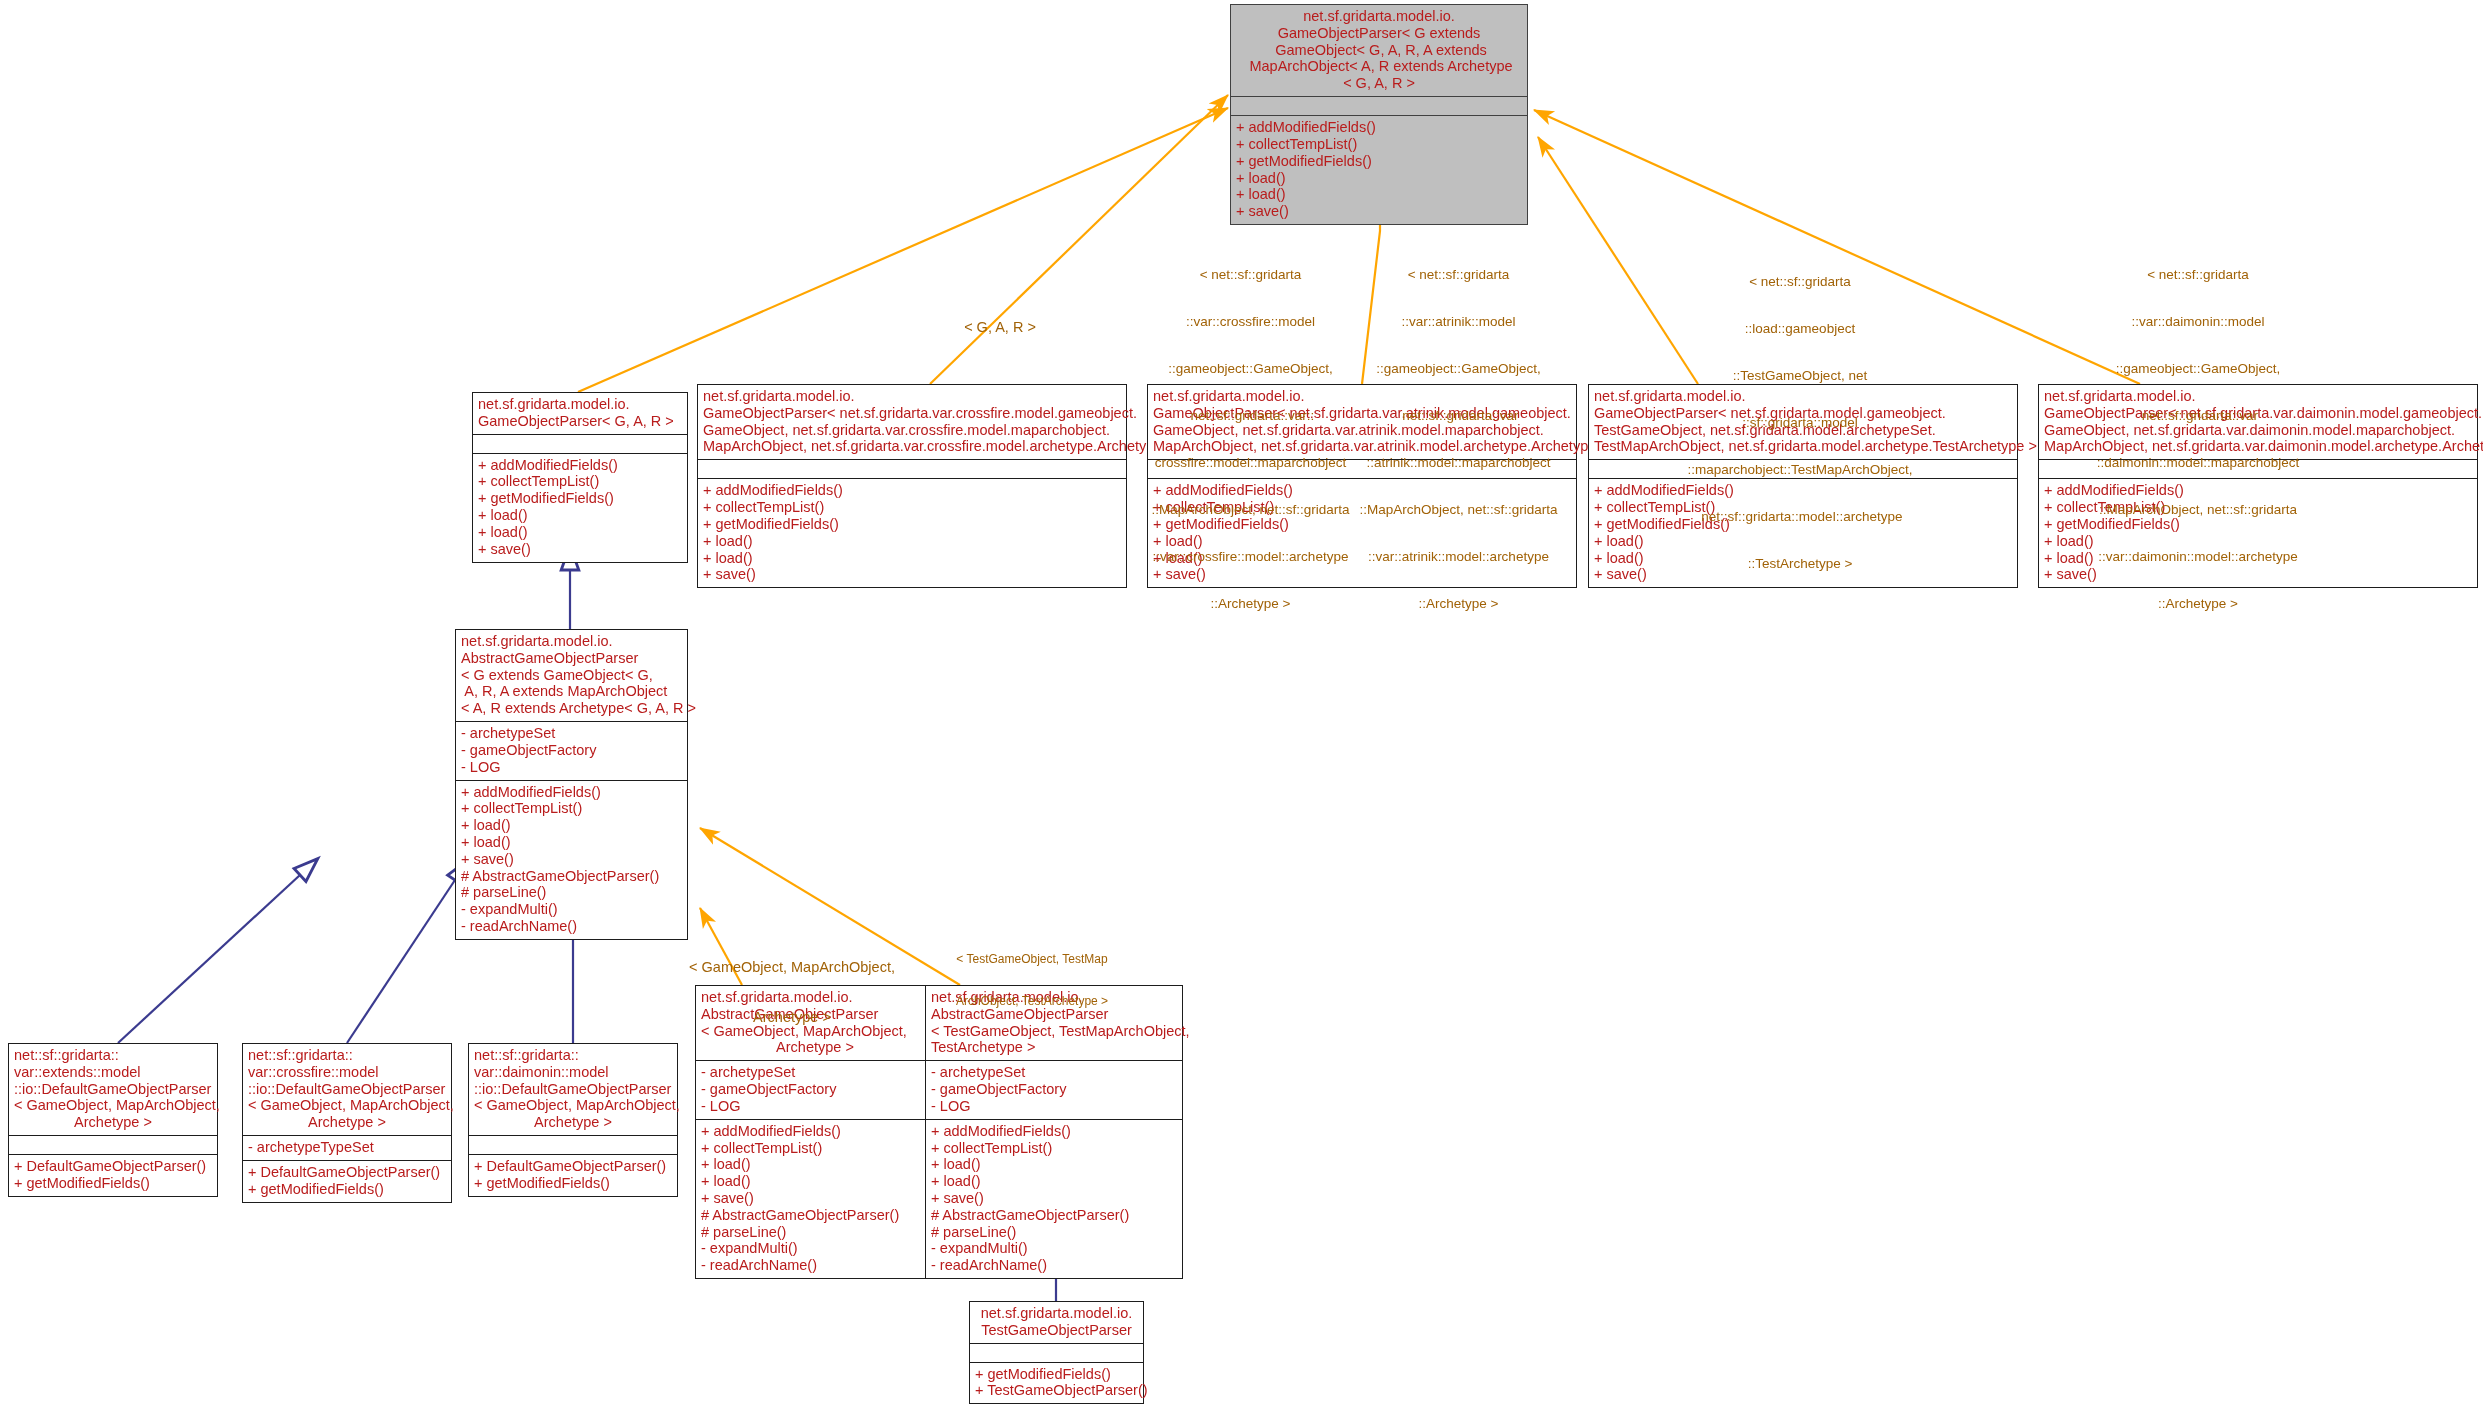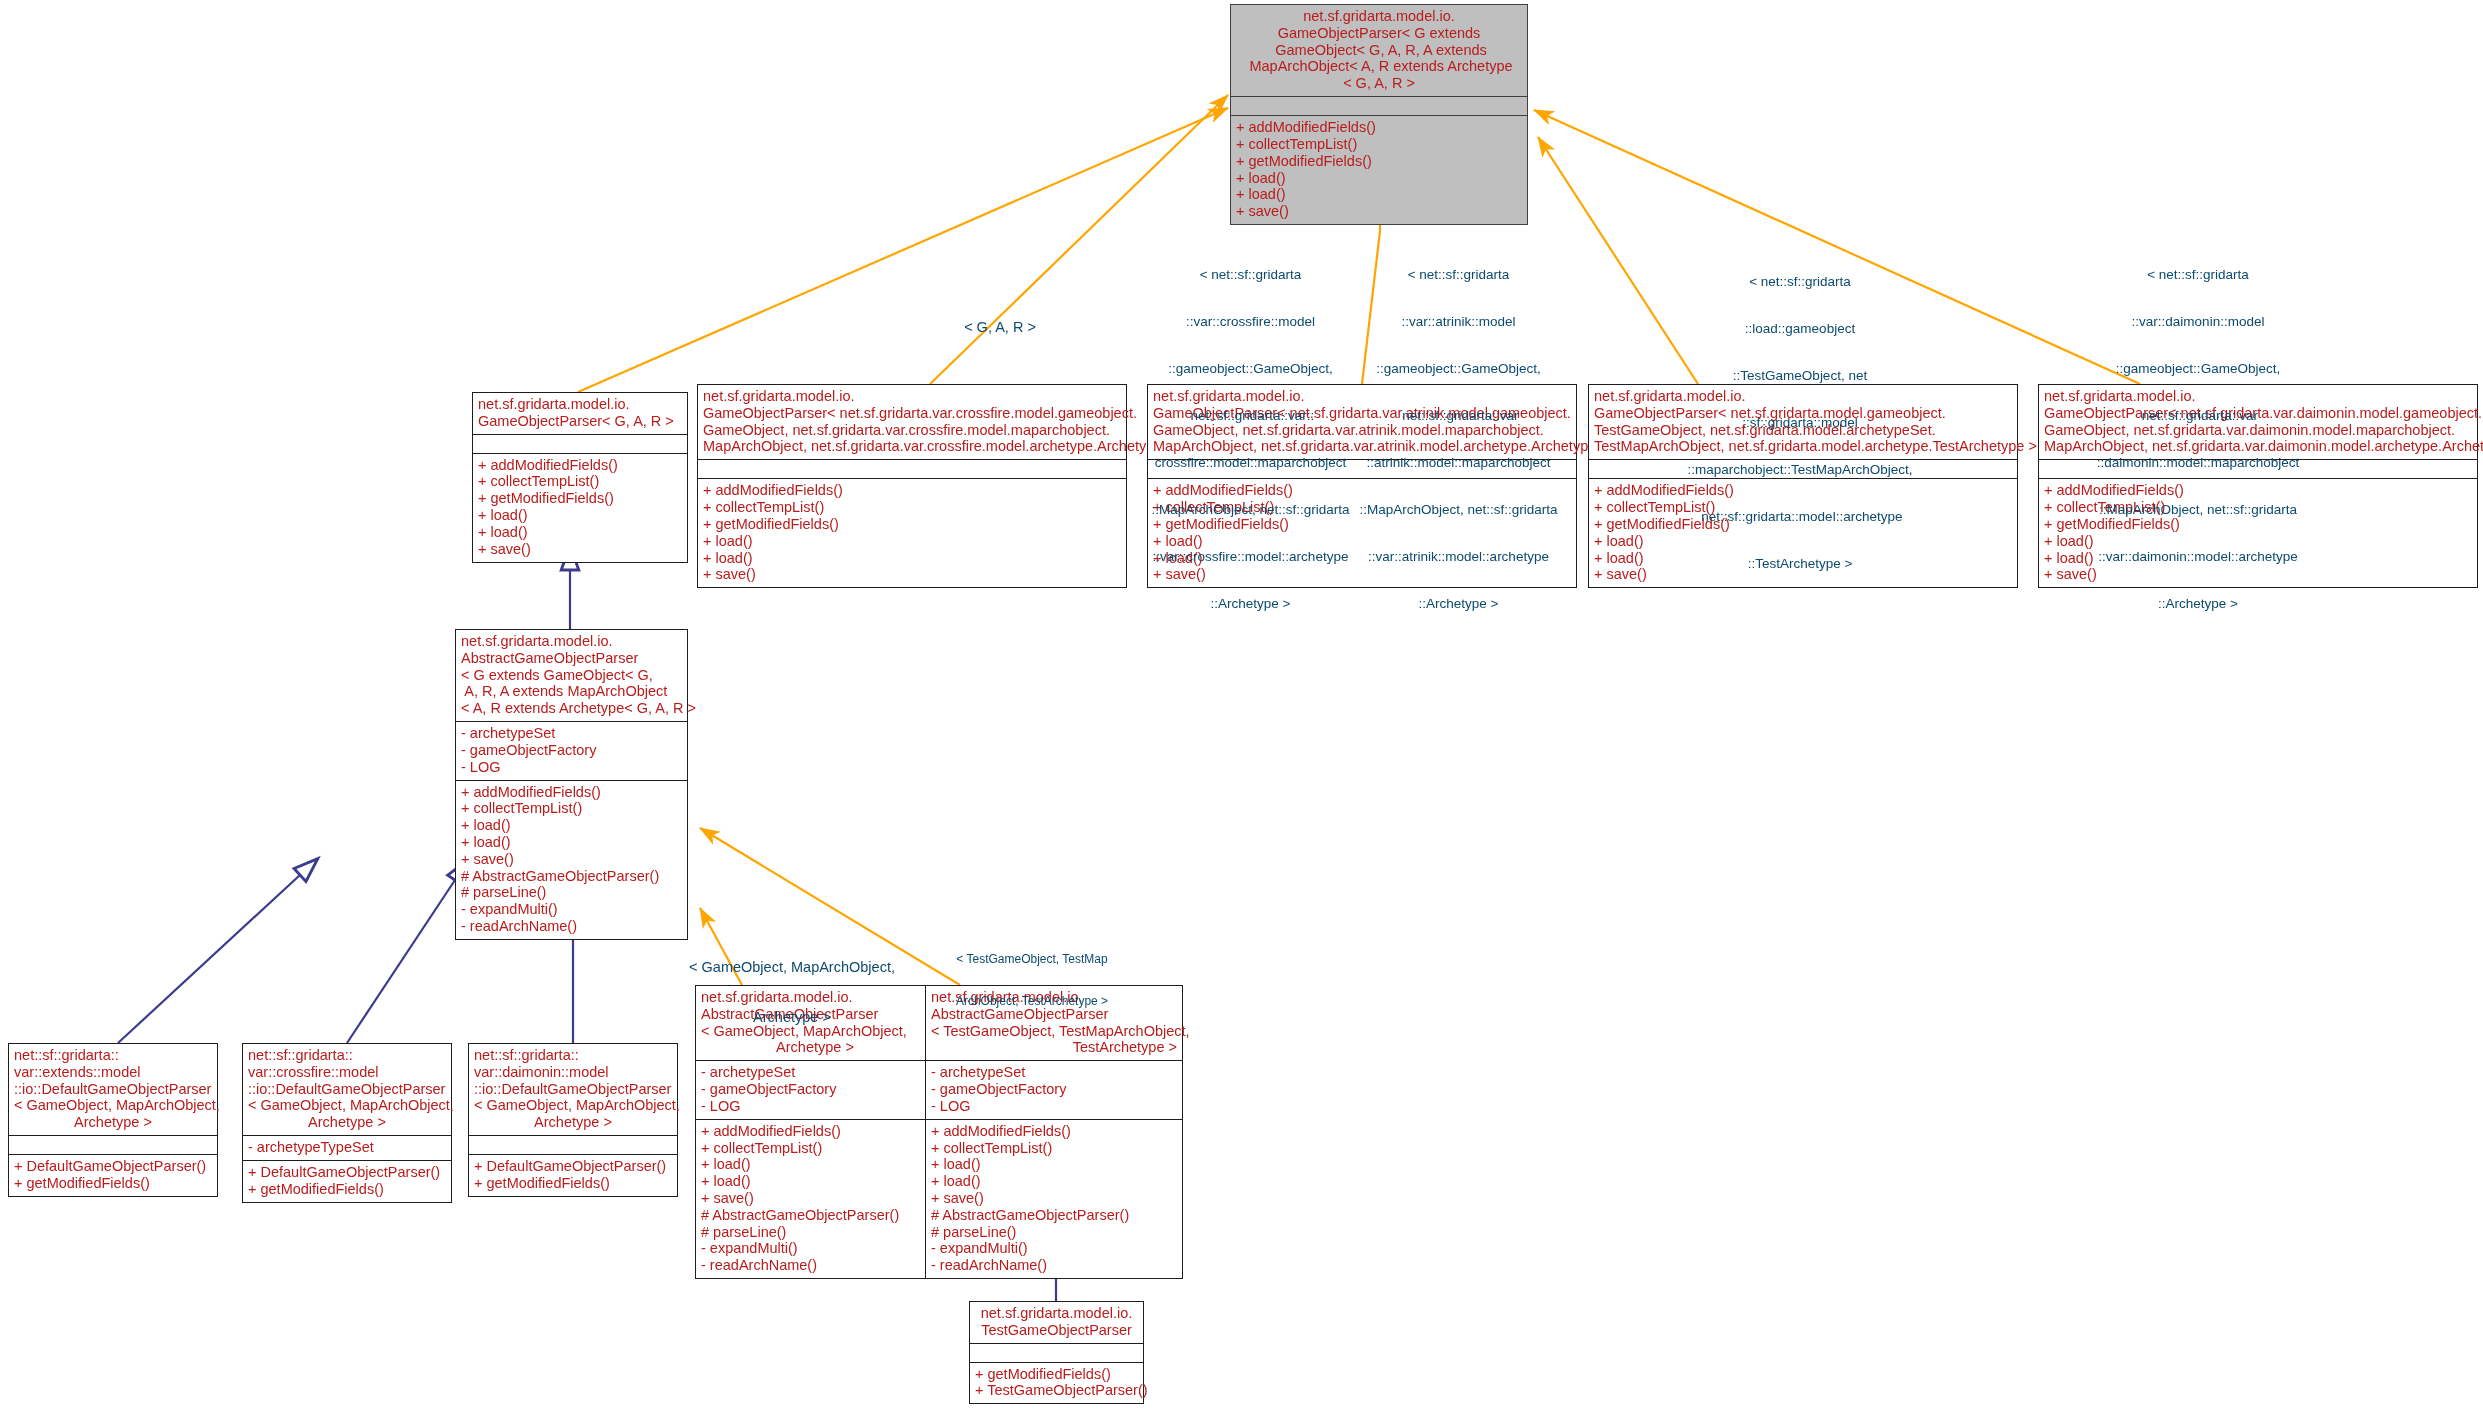--- a/index.html
+++ b/index.html
@@ -52,21 +52,21 @@
   }
   .line {
     white-space: pre;
     line-height: 1.16;
   }
   .empty-comp {
     height: 19px;
   }
   .edge-label {
     position: absolute;
-    color: #0c4a6e;
+    color: #a16207;
     text-align: center;
     white-space: pre;
     line-height: 1.16;
   }
 </style>
 </head>
 <body>
 
 <div id="canvas">
 
@@ -304,21 +304,21 @@
       <div class="line">- expandMulti()</div>
       <div class="line">- readArchName()</div>
     </div>
   </div>
 
   <div class="node" style="left:925px; top:985px; width:258px; font-size:14.5px;">
     <div class="compartment members-comp">
       <div class="line">net.sf.gridarta.model.io.</div>
       <div class="line">AbstractGameObjectParser</div>
       <div class="line">&lt; TestGameObject, TestMapArchObject,</div>
-      <div class="line" style="text-align:right">TestArchetype &gt;</div>
+      <div class="line" style="text-align:left">TestArchetype &gt;</div>
     </div>
     <div class="compartment members-comp">
       <div class="line">- archetypeSet</div>
       <div class="line">- gameObjectFactory</div>
       <div class="line">- LOG</div>
     </div>
     <div class="compartment members-comp">
       <div class="line">+ addModifiedFields()</div>
       <div class="line">+ collectTempList()</div>
       <div class="line">+ load()</div>

